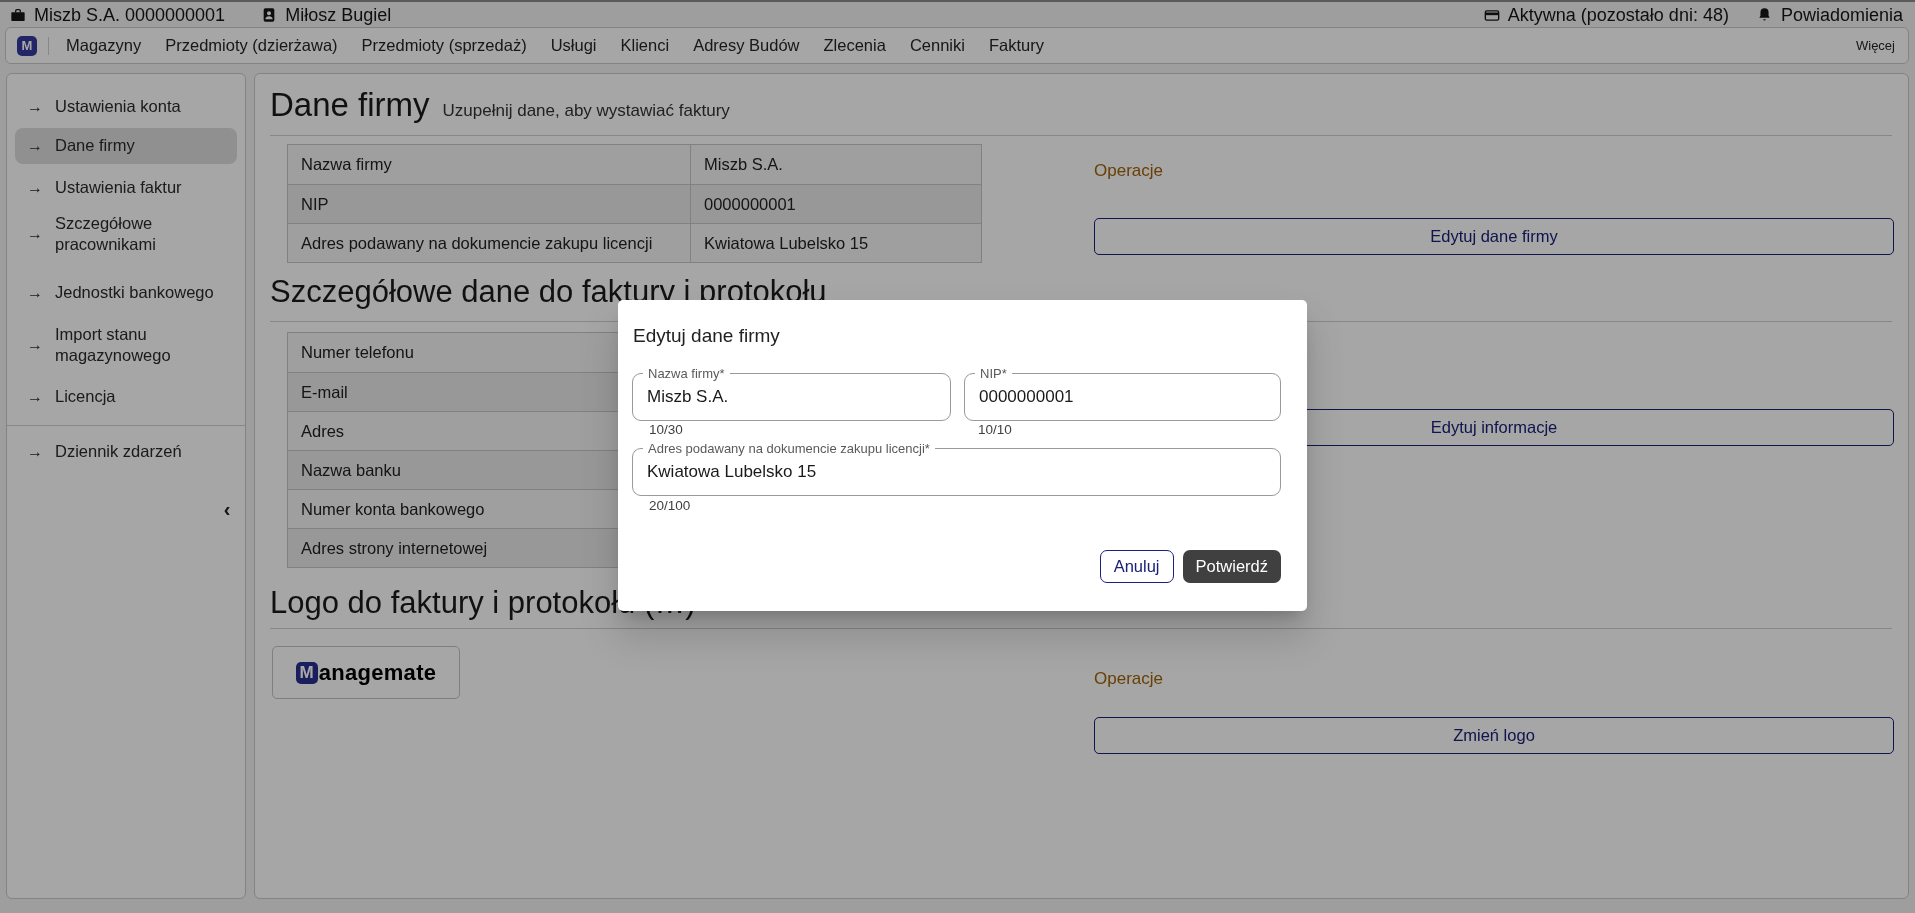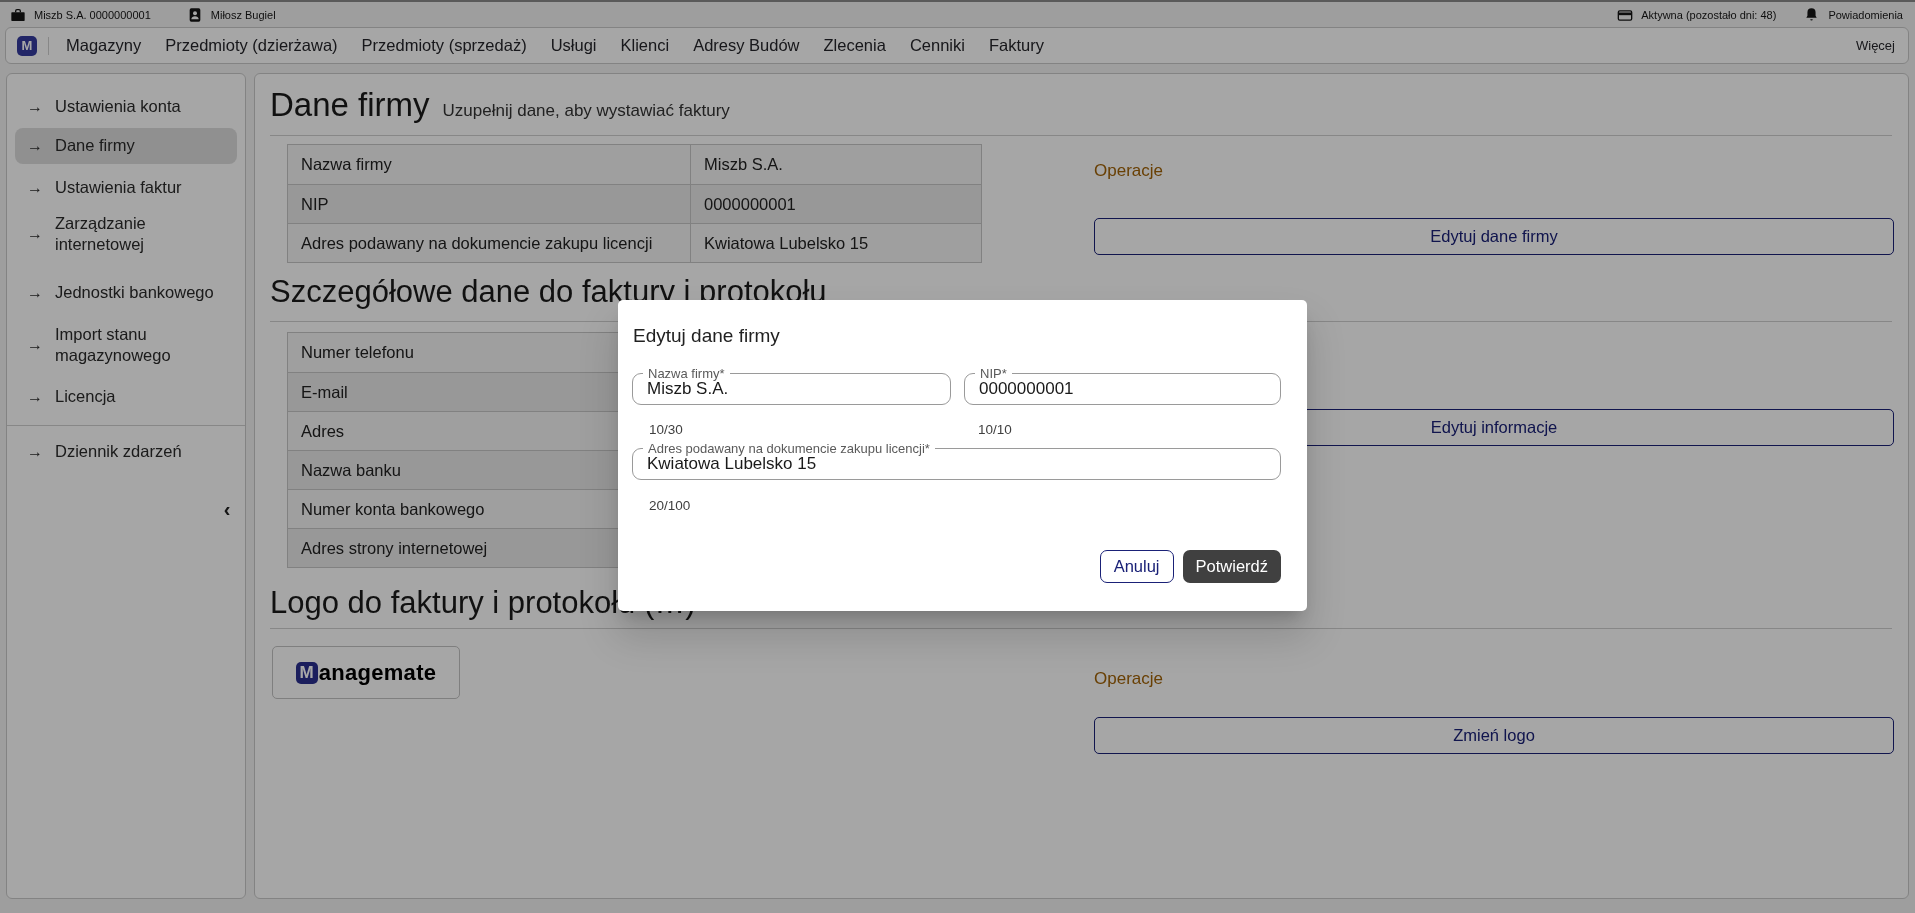--- a/index.html
+++ b/index.html
@@ -5,21 +5,21 @@
   * { margin:0; padding:0; box-sizing:border-box; }
   html,body { width:1915px; height:913px; overflow:hidden; }
   body {
     font-family:"Liberation Sans", sans-serif;
     background:#f2f2f2;
     color:#1f1f1f;
     position:relative;
   }
   
   .topbar{position:absolute;left:0;top:0;width:1915px;height:28px;border-top:2px solid #8a8a8a;
-          display:flex;align-items:center;font-size:11px;color:#161616;}
+          display:flex;align-items:center;font-size:18px;color:#161616;}
   .topbar .grp{display:flex;align-items:center;gap:8px;}
   .tb-ico{width:16px;height:16px;display:inline-flex;}
   .tb-company{margin-left:10px;}
   .tb-user{margin-left:36px;}
   .tb-right{margin-left:auto;display:flex;align-items:center;}
   .tb-license{margin-right:28px;}
   .tb-notif{margin-right:12px;}
   
   .navcard{position:absolute;left:5px;top:27px;width:1904px;height:37px;background:#fdfdfd;
            border:1px solid #c9c9c9;border-radius:6px;display:flex;align-items:center;}
@@ -68,21 +68,21 @@
   .logobox{position:absolute;left:17px;top:572px;width:188px;height:53px;border:1px solid #c2c2c2;
            border-radius:5px;display:flex;align-items:center;justify-content:center;gap:1px;}
   .wm-m{width:22px;height:22px;border-radius:5px;background:#2a2f8f;color:#fff;font-weight:bold;
         font-size:17px;display:flex;align-items:center;justify-content:center;}
   .wm-rest{color:#000000;font-size:22px;font-weight:bold;letter-spacing:.3px;}
   
   .backdrop{position:absolute;inset:0;background:rgba(0,0,0,0.345);z-index:10;}
   .modal{position:absolute;left:618px;top:300px;width:689px;height:311px;background:#fff;border-radius:5px;
          box-shadow:0 11px 15px -7px rgba(0,0,0,.2),0 24px 38px 3px rgba(0,0,0,.14);z-index:20;}
   .m-title{position:absolute;left:15px;top:25px;font-size:19px;font-weight:500;color:#212121;}
-  .fld{position:absolute;height:32px;border:1px solid #9a9a9a;border-radius:9px;background:#fff;}
+  .fld{position:absolute;height:48px;border:1px solid #9a9a9a;border-radius:9px;background:#fff;}
   .f1{left:14px;top:73px;width:319px;}
   .f2{left:346px;top:73px;width:317px;}
   .f3{left:14px;top:148px;width:649px;}
   .fld .flab{position:absolute;top:-8px;left:10px;background:#fff;padding:0 5px;font-size:13px;color:#5a5a5a;
              white-space:nowrap;}
   .fld input{position:absolute;inset:0;border:none;outline:none;background:transparent;border-radius:9px;
              padding:0 14px;font-size:17px;color:#1a1a1a;font-family:inherit;}
   .cnt{position:absolute;font-size:13.5px;color:#3f3f3f;}
   .cn1{left:31px;top:122px;} .cn2{left:360px;top:122px;} .cn3{left:31px;top:198px;}
   .m-actions{position:absolute;right:26px;top:250px;display:flex;gap:9px;}
@@ -162,21 +162,21 @@
   <div class="sb-item sel" style="top:54px;height:36px;">
     <span class="arr">→</span>
     <span>Dane firmy</span>
   </div>
   <div class="sb-item" style="top:96px;height:36px;">
     <span class="arr">→</span>
     <span>Ustawienia faktur</span>
   </div>
   <div class="sb-item" style="top:137px;height:46px;">
     <span class="arr">→</span>
-    <span>Zarządzanie internetowej</span>
+    <span>Szczegółowe pracownikami</span>
   </div>
   <div class="sb-item" style="top:201px;height:36px;">
     <span class="arr">→</span>
     <span>Jednostki bankowego</span>
   </div>
   <div class="sb-item" style="top:248px;height:46px;">
     <span class="arr">→</span>
     <span>Import stanu magazynowego</span>
   </div>
   <div class="sb-item" style="top:305px;height:36px;">

